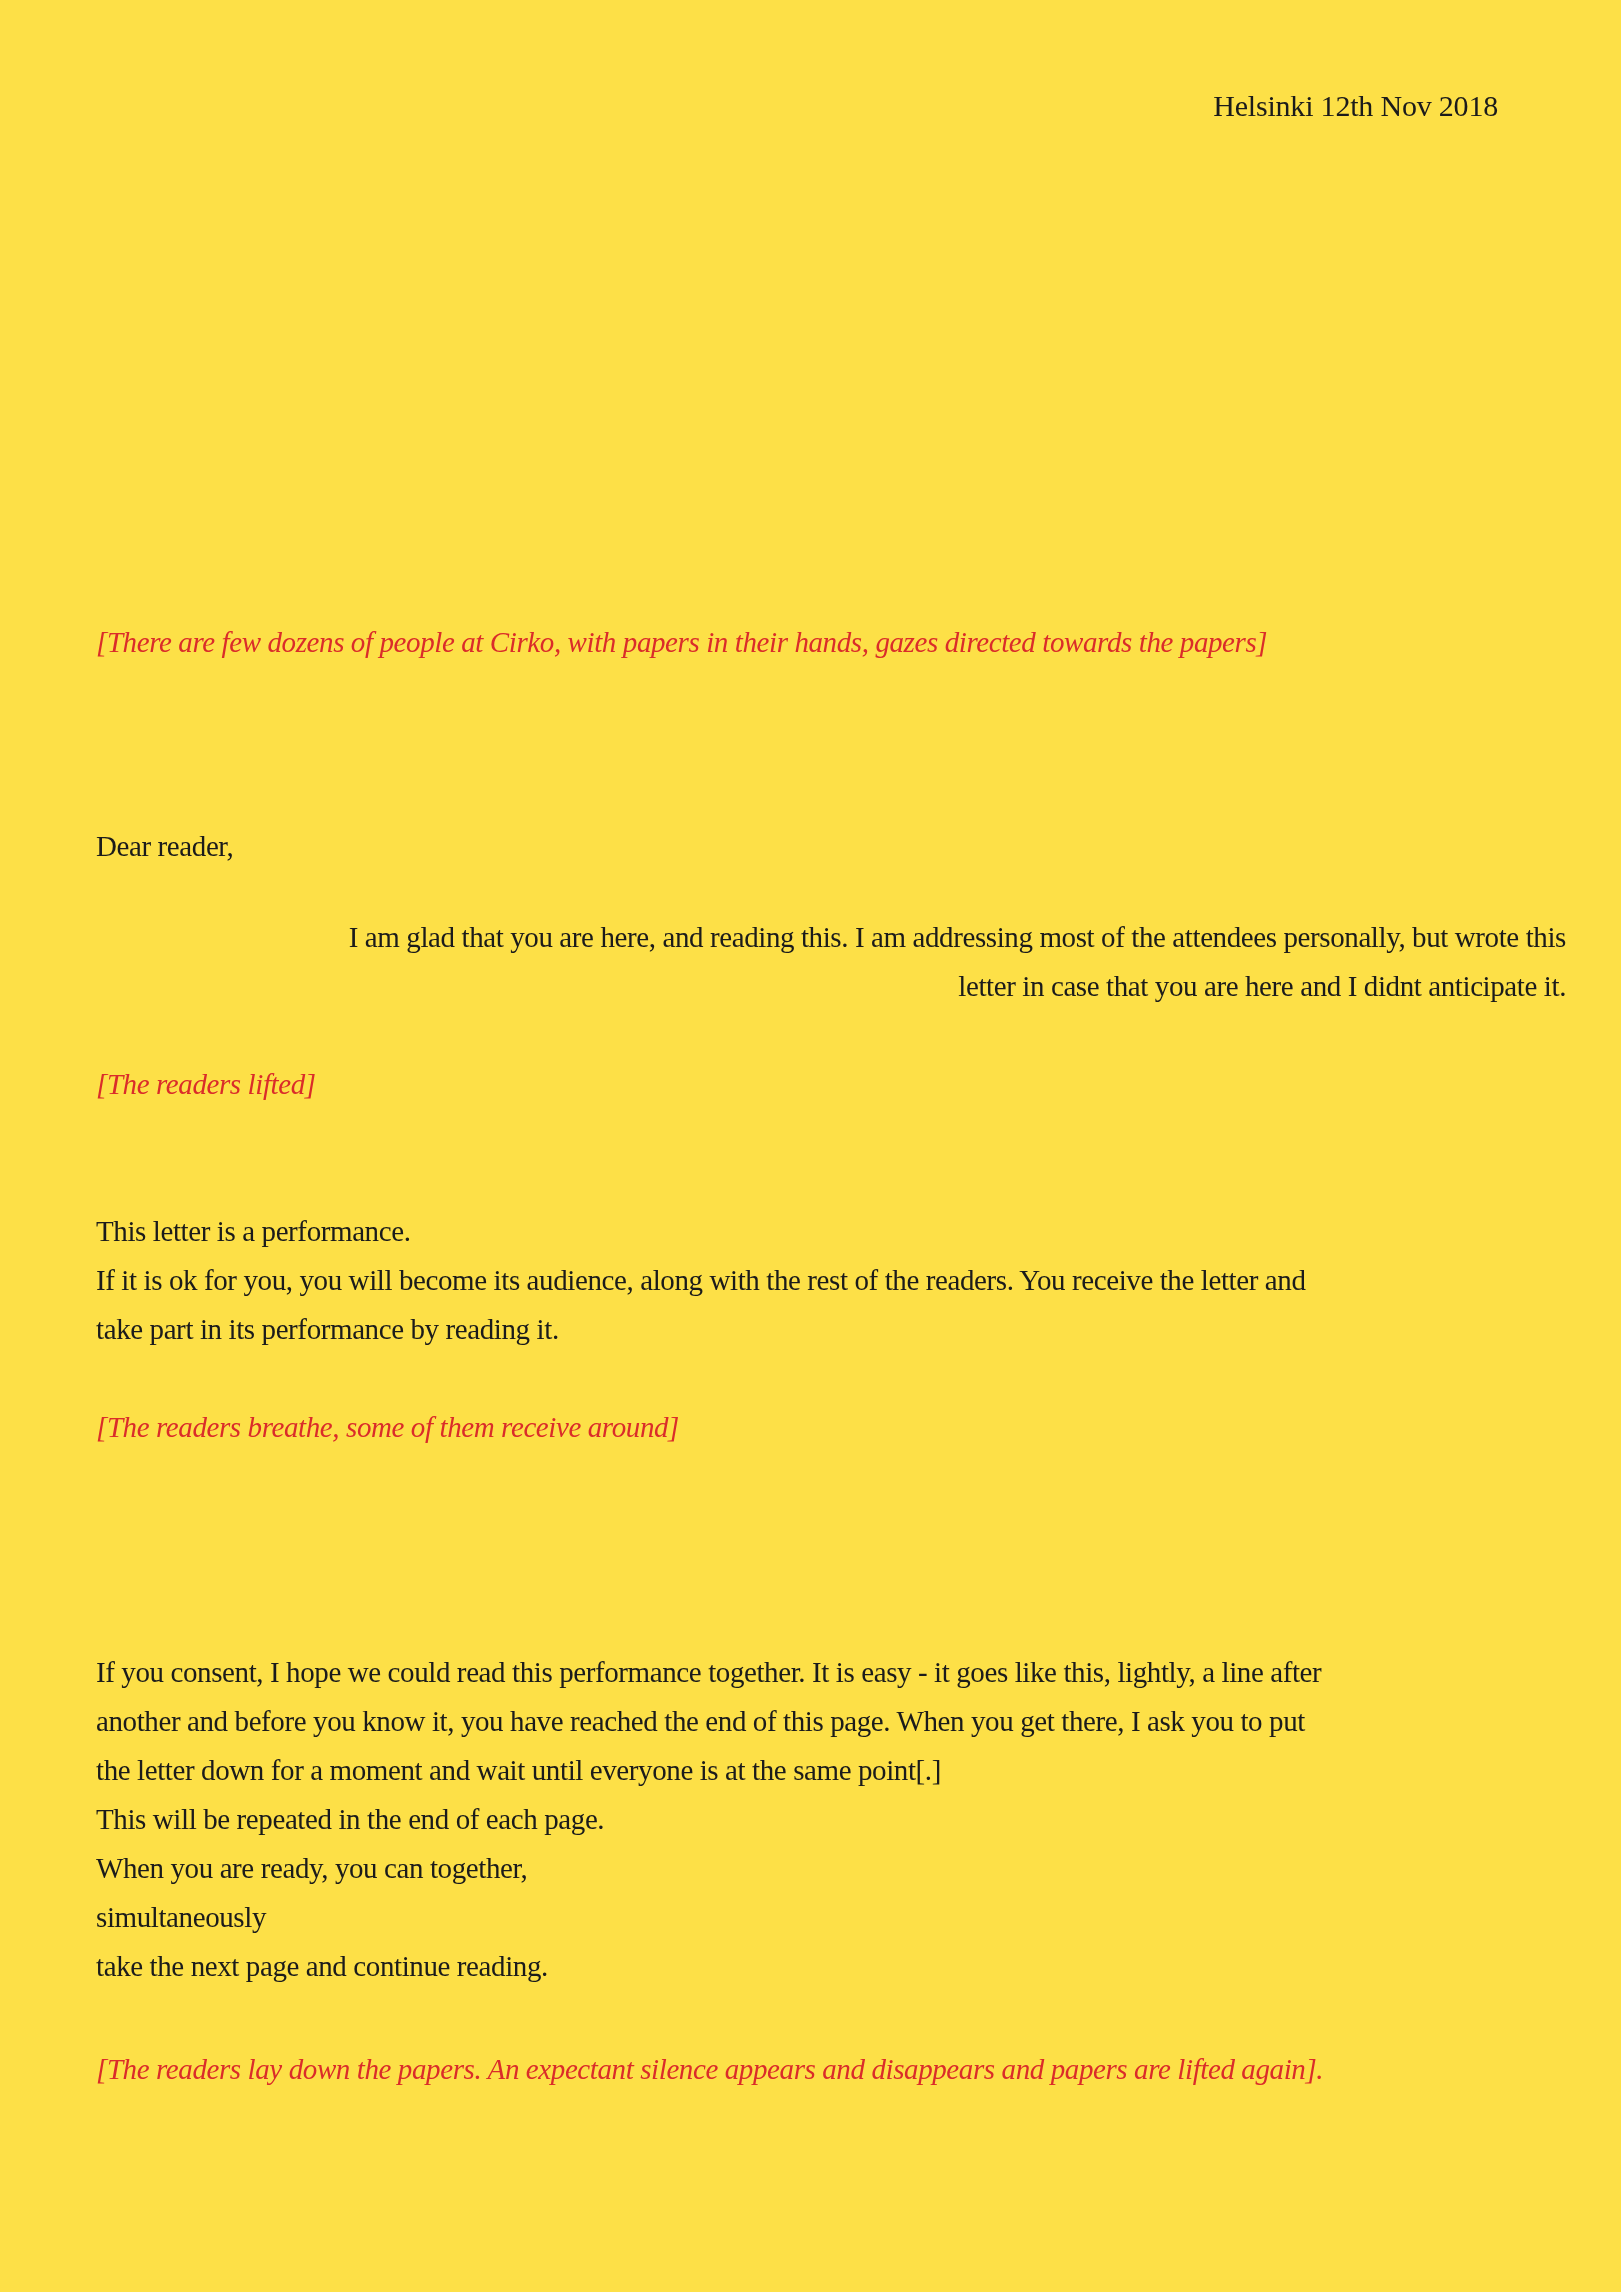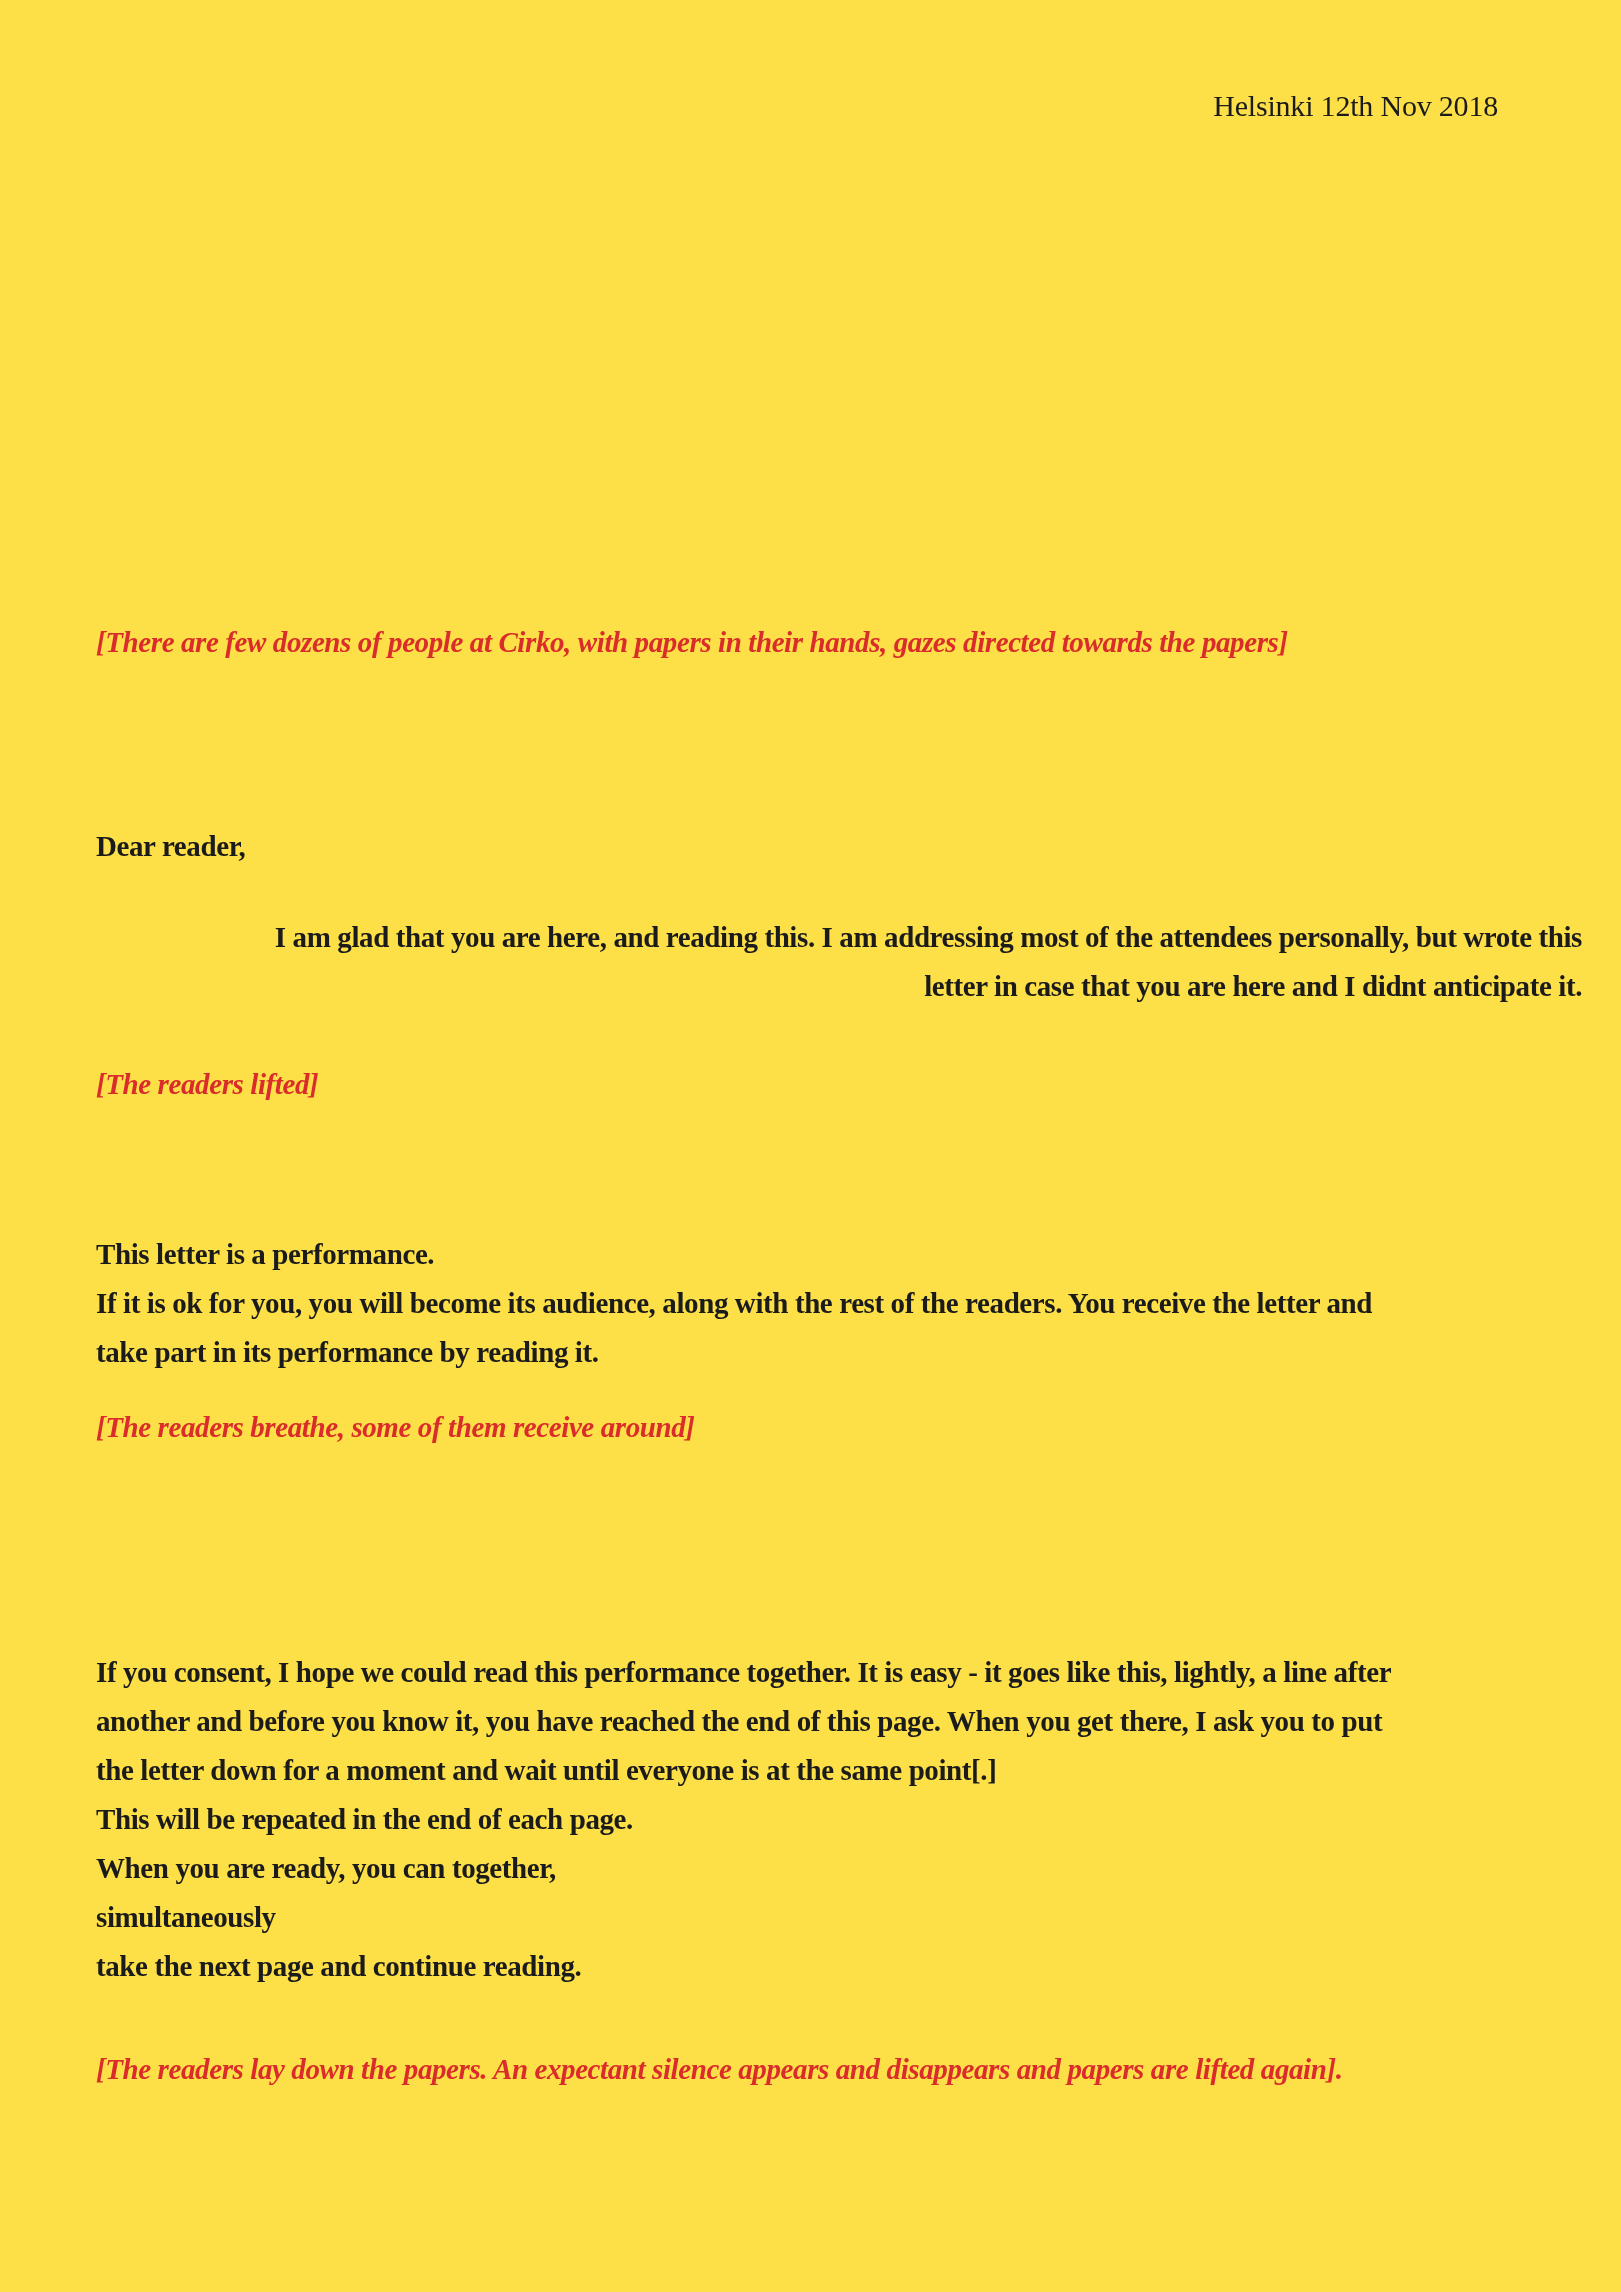--- a/index.html
+++ b/index.html
@@ -22,39 +22,38 @@
     right: 123px;
     font-size: 30px;
     line-height: 39px;
     letter-spacing: -0.2px;
     color: #1b1b1b;
     white-space: pre;
   }
   .block {
     position: absolute;
     left: 96px;
-    right: 39px;
+    right: 55px;
     font-size: 29px;
     line-height: 49px;
     letter-spacing: -0.4px;
     white-space: pre-line;
-    font-weight: bold;
   }
   .paragraph {
     color: #1b1b1b;
   }
   .stage-direction {
     color: #da2c2a;
     font-style: italic;
   }
   .b-stage1 { top: 618px; }
   .b-salutation { top: 815px; margin-top: 7px; }
   .b-para1 { top: 913px; text-align: right; }
   .b-stage2 { top: 1060px; }
-  .b-para2 { top: 1207px; margin-top: 23px; }
+  .b-para2 { top: 1207px; }
   .b-stage3 { top: 1403px; }
   .b-para3 { top: 1648px; }
   .b-stage4 { top: 2045px; }
 </style>
 </head>
 <body>
 
 <div class="page">
 
   <div class="dateline">Helsinki 12th Nov 2018</div>

